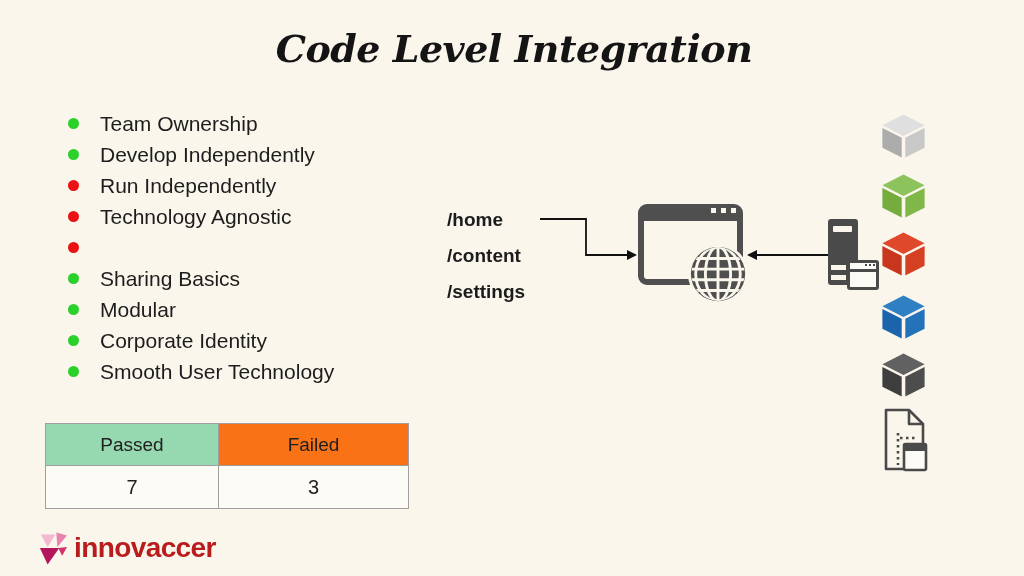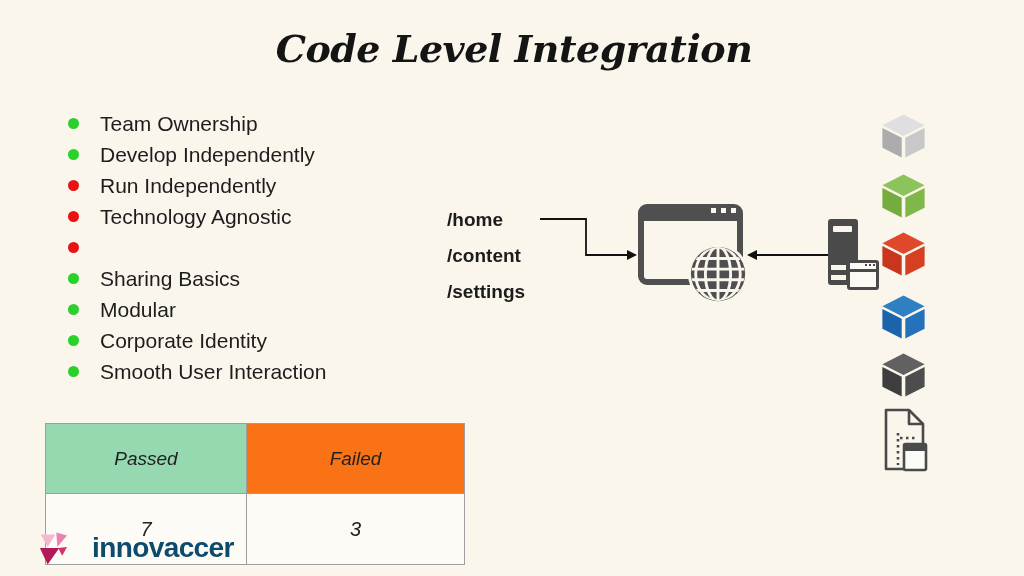--- a/index.html
+++ b/index.html
@@ -31,21 +31,21 @@
     width:11px;height:11px;border-radius:50%;
     margin-left:6px;margin-right:21px;flex:0 0 auto;
   }
   
   .results{
     position:absolute;left:45px;top:423px;
     border-collapse:collapse;table-layout:fixed;
   }
   .results th,.results td{
     border:1px solid #9e9e9e;text-align:center;
-    font-weight:400;color:#212121;padding:14px;font-style:italic;
+    font-weight:400;color:#212121;padding:0;
   }
   .results th{height:41px;font-size:19px;}
   .results td{height:42px;font-size:20px;background:#FDFBF5;}
   .col-a{width:172px;} .col-b{width:189px;}
   
   .route{
     position:absolute;left:447px;width:95px;
     font-size:19px;font-weight:700;color:#1c1c1c;
   }
   .route-0{top:209px;} .route-1{top:245px;} .route-2{top:281px;}
@@ -79,22 +79,22 @@
   .mini-window .bar{height:6px;border-bottom:3px solid #4A4A4A;position:relative;}
   .mini-window .mini-dots{position:absolute;top:1px;right:1px;display:flex;gap:2px;}
   .mini-window .mini-dots span{width:2px;height:2px;background:#4A4A4A;display:block;}
   
   .cube{position:absolute;left:881px;width:45px;height:44px;}
   .cube-0{top:114px;} .cube-1{top:174px;} .cube-2{top:232px;} .cube-3{top:295px;} .cube-4{top:353px;}
   .doc-icon{position:absolute;left:883px;top:407px;}
   
   .logo{position:absolute;left:36px;top:529px;display:flex;align-items:center;}
   .logo-text{
-    font-size:28px;font-weight:700;color:#0c4a6e;
-    letter-spacing:-0.6px;margin-left:25px;
+    font-size:28px;font-weight:700;color:#b91c1c;
+    letter-spacing:-0.6px;margin-left:7px;
   }
 </style>
 </head>
 <body>
 
 <div class="slide" style="background: rgb(250, 246, 236);">
 
   <h1 class="title">Code Level Integration</h1>
 
   <ul class="bullets">
@@ -124,21 +124,21 @@
     <li>
         <span class="dot" style="background: rgb(43, 209, 43);"></span>
         <span>Modular</span>
       </li>
     <li>
         <span class="dot" style="background: rgb(43, 209, 43);"></span>
         <span>Corporate Identity</span>
       </li>
     <li>
         <span class="dot" style="background: rgb(43, 209, 43);"></span>
-        <span>Smooth User Interaction</span>
+        <span>Smooth User Technology</span>
       </li>
   </ul>
 
   <table class="results">
     <tbody>
         <tr>
       <th class="col-a" style="background: rgb(150, 217, 176);">Passed</th>
       <th class="col-b" style="background: #f97316;">Failed</th>
     </tr>
     <tr>

